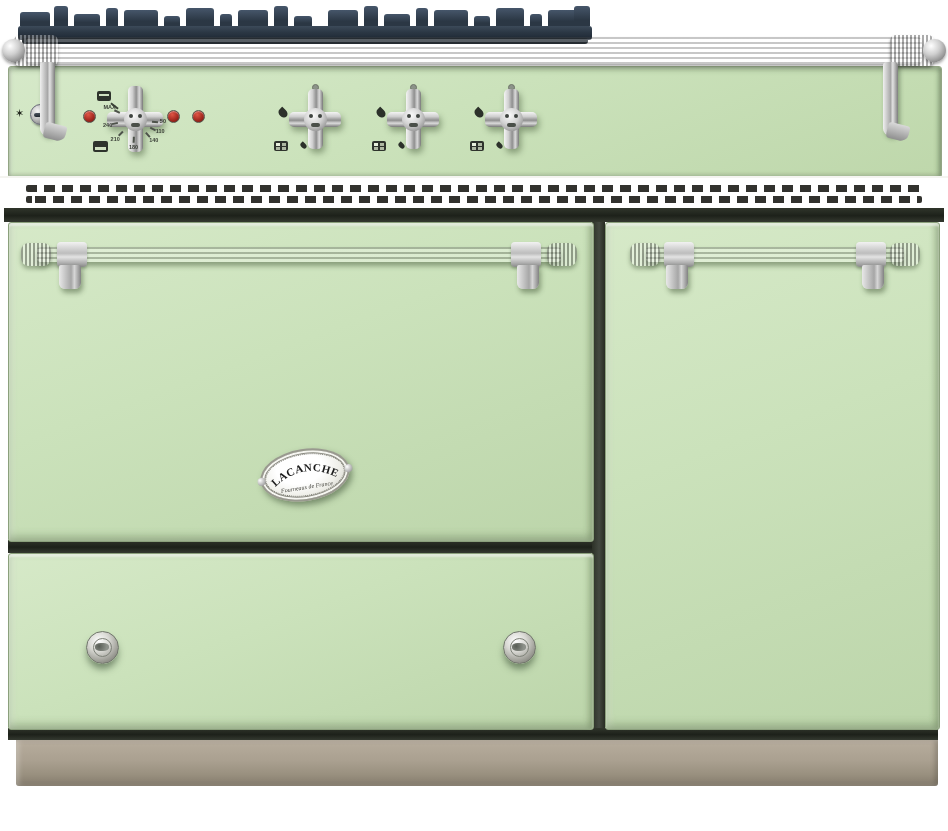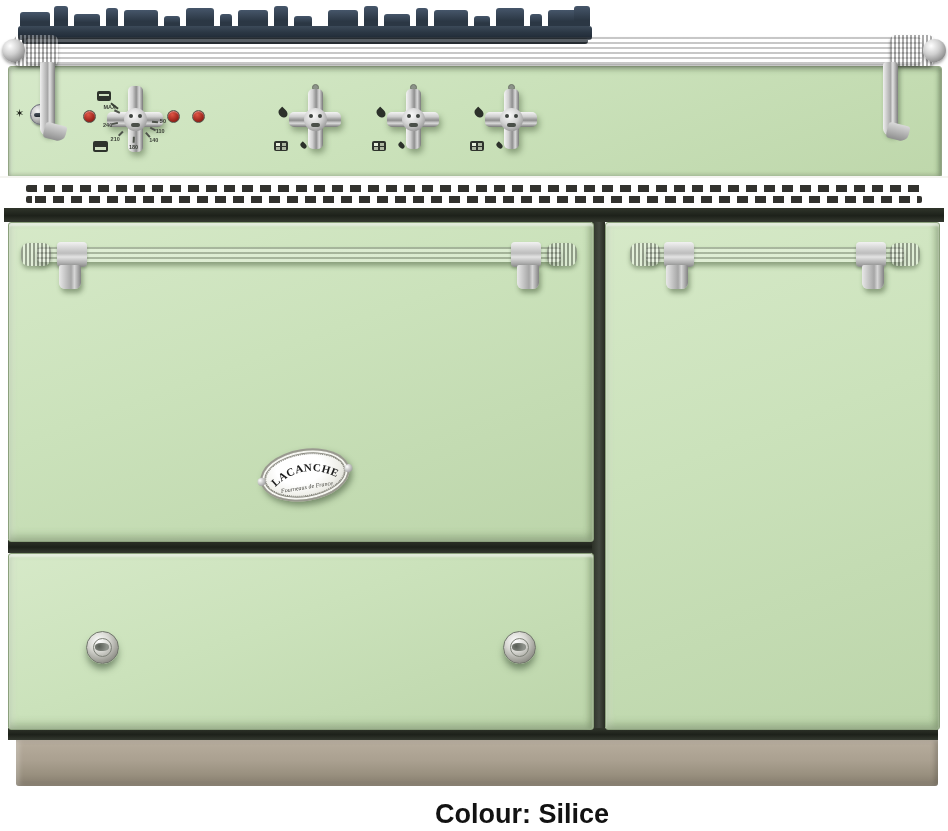--- a/index.html
+++ b/index.html
@@ -278,14 +278,13 @@
     </div>
 
     <div class="abs green-panel" style="left:8px;top:553px;width:584px;height:175px;">
       <div class="dknob" style="left:77px;top:77px;"></div>
       <div class="dknob" style="left:494px;top:77px;"></div>
     </div>
 
     <div class="abs plinth"></div>
   </div>
 
-  <div class="abs caption">Colour: Silice</div>
 </div>
 
 </body></html>

